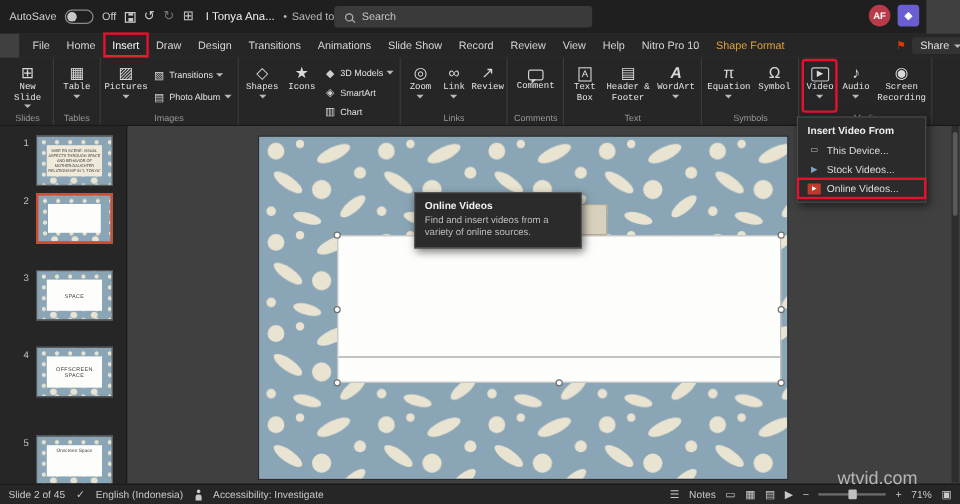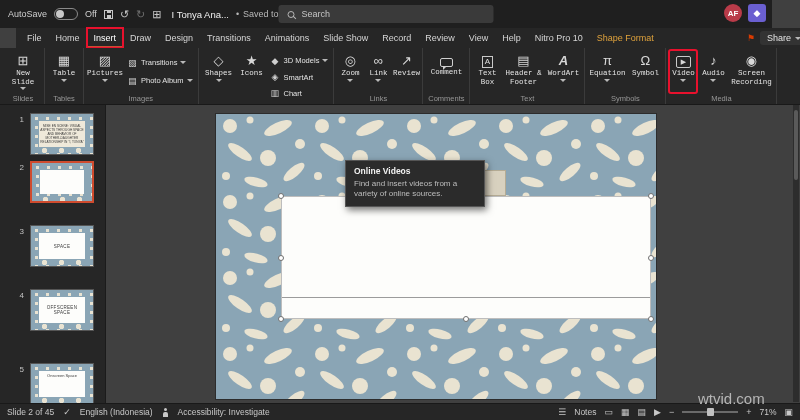--- a/index.html
+++ b/index.html
@@ -390,20 +390,35 @@
       <span class="h h-br"></span>
       <div class="sel-line"></div>
     </div>
   </div>
 
   <div class="vscroll">
       <div class="vthumb"></div>
     </div>
   <div class="watermark">wtvid.com</div>
 
+  <div class="vmenu">
+    <div class="vmenu-header">Insert Video From</div>
+    <div class="vmenu-item">
+      <span class="mi-icon">▭</span>
+      <span>This Device...</span>
+    </div>
+    <div class="vmenu-item">
+      <span class="mi-icon stock">▶</span>
+      <span>Stock Videos...</span>
+    </div>
+    <div class="vmenu-item red-annot">
+      <span class="mi-icon online">▶</span>
+      <span>Online Videos...</span>
+    </div>
+  </div>
 
   <div class="tooltip">
     <div class="tt-title">Online Videos</div>
     <div class="tt-body">Find and insert videos from a variety of online sources.</div>
   </div>
 
   <div class="statusbar">
     <span>Slide 2 of 45</span>
     <span class="sbicon">✓</span>
     <span>English (Indonesia)</span>

